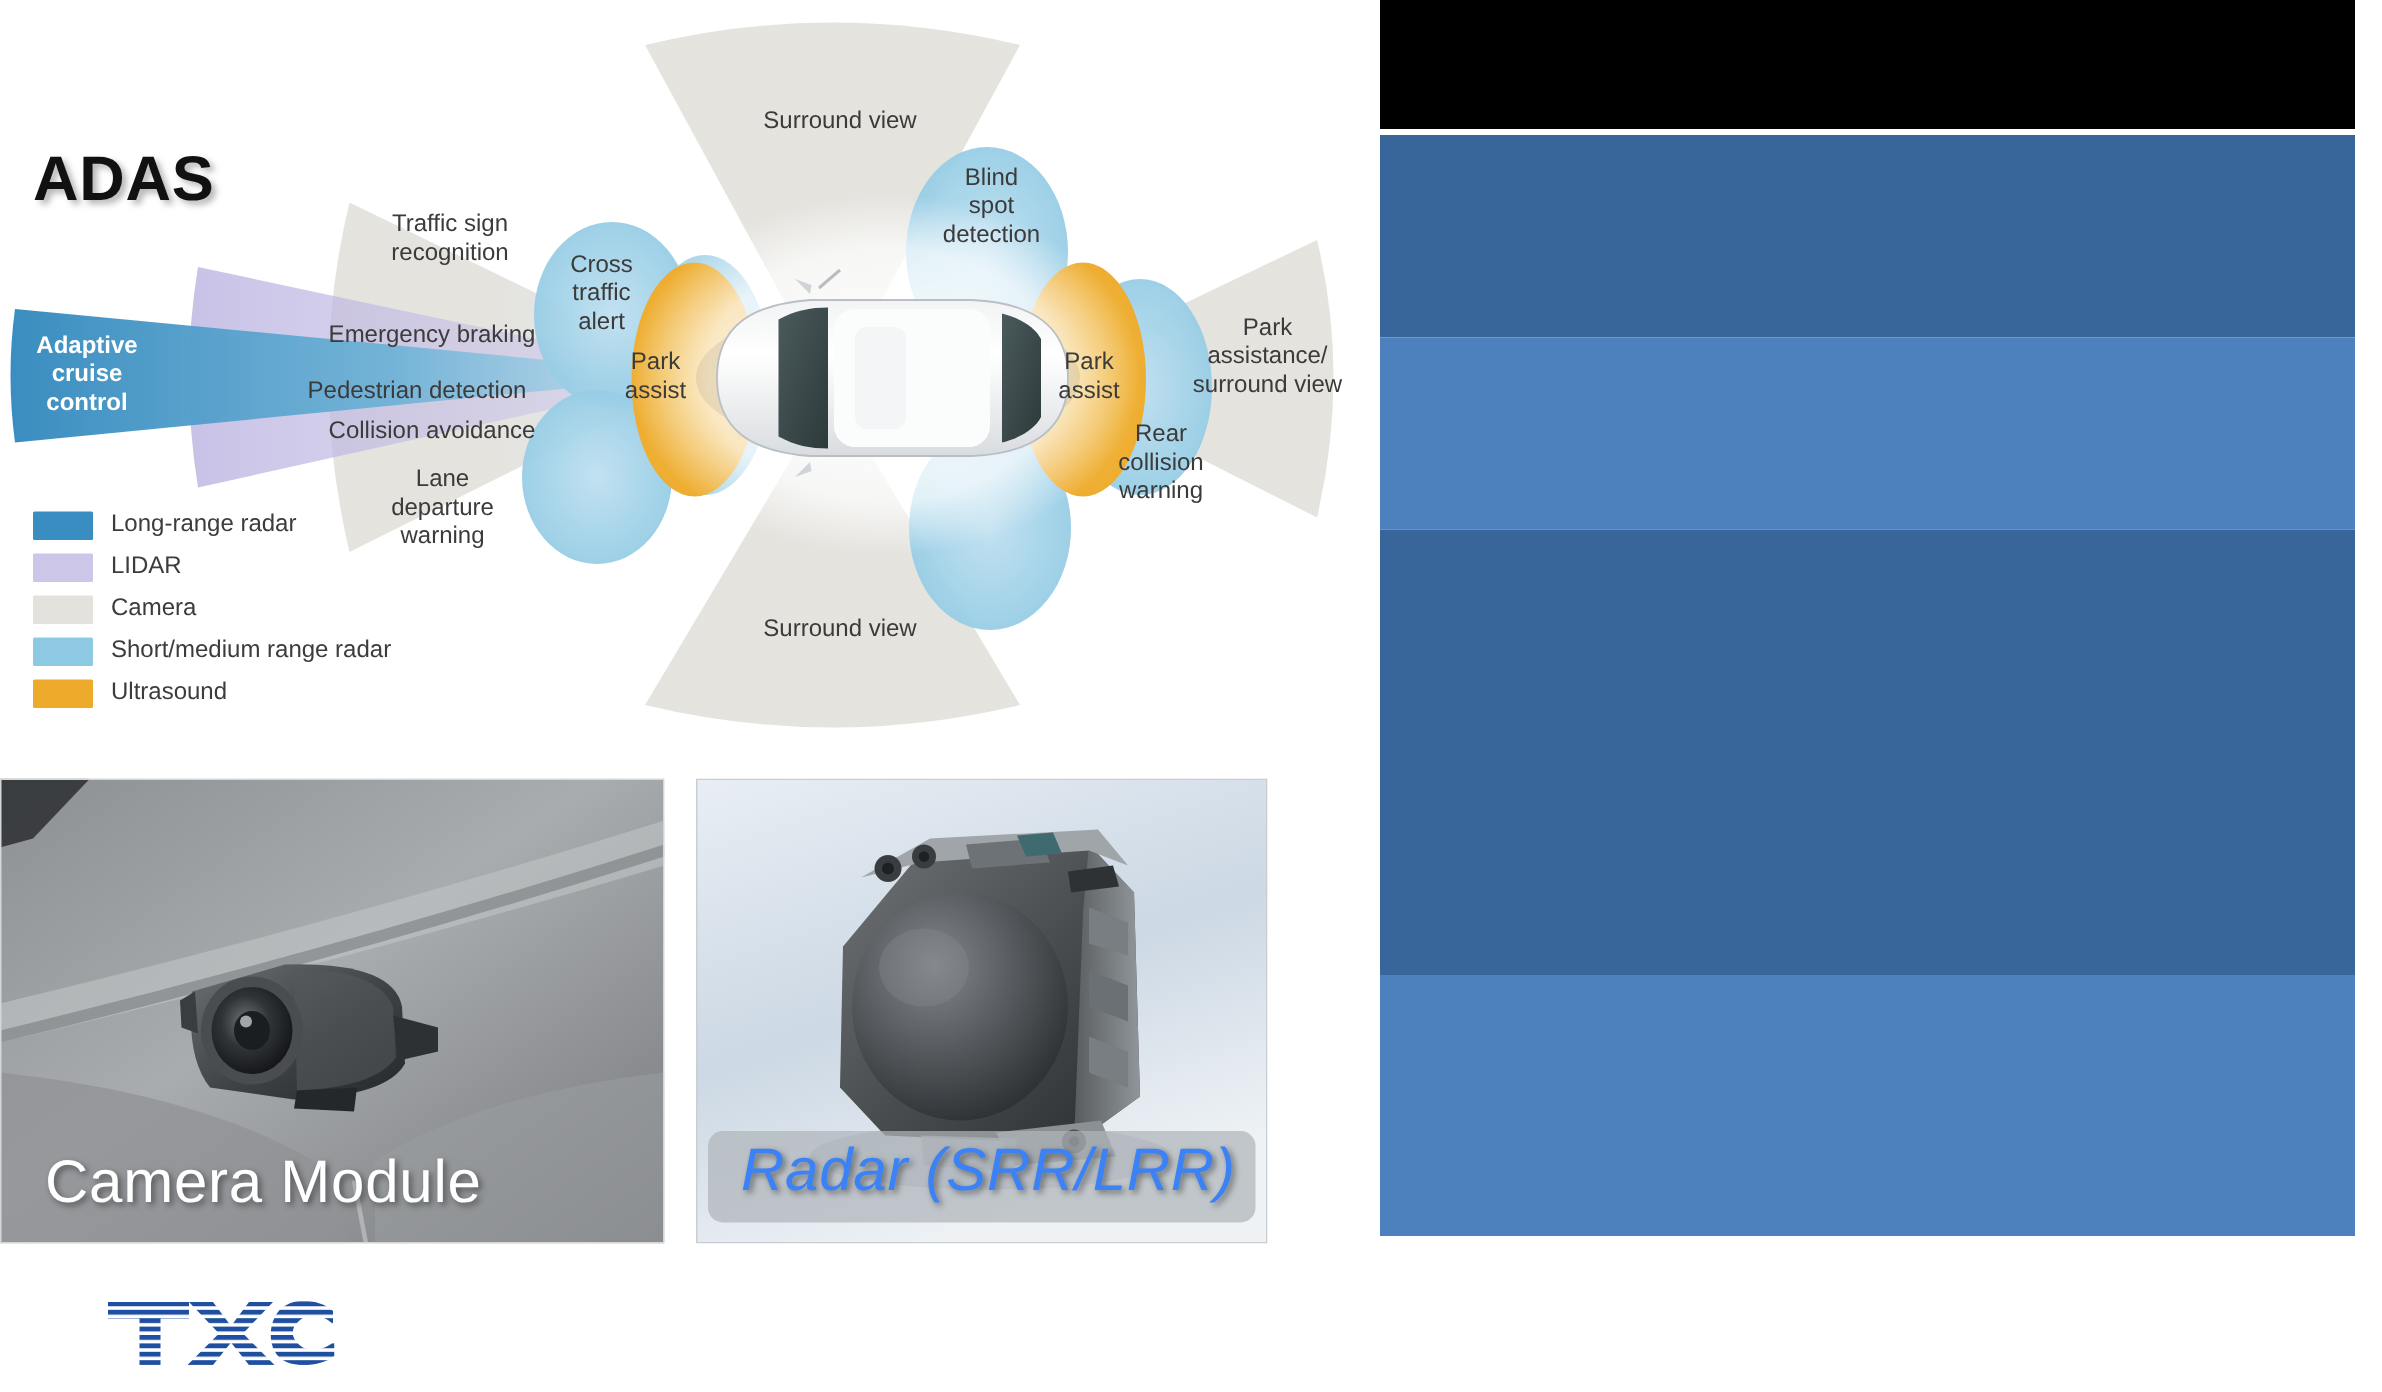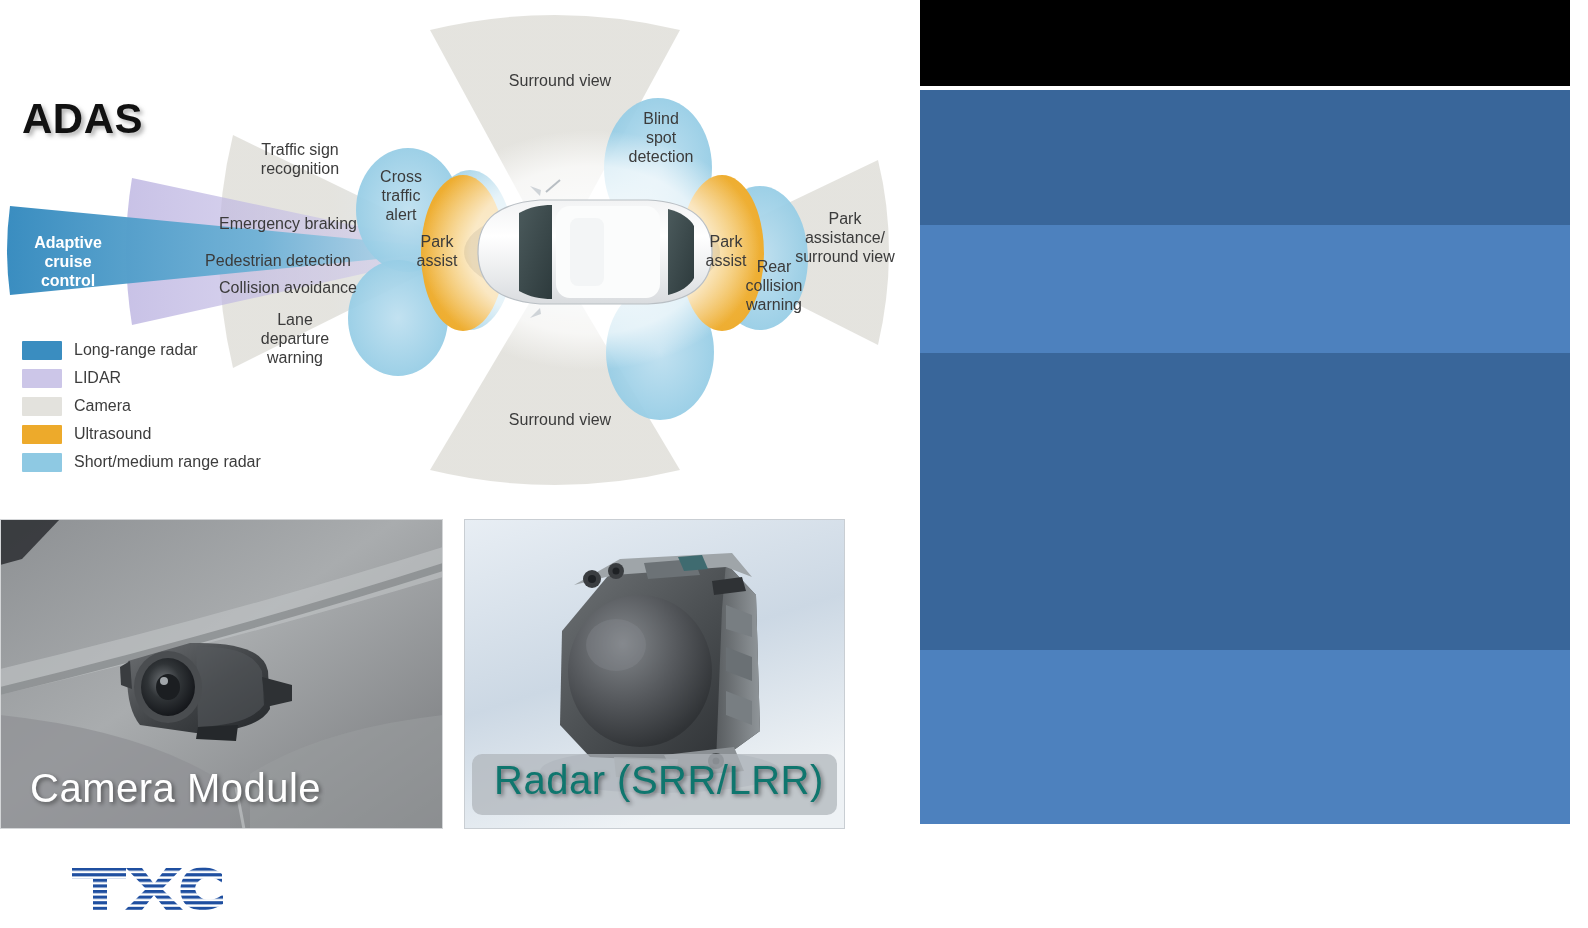--- a/index.html
+++ b/index.html
@@ -61,21 +61,22 @@
     color:#fff;font-size:40px;font-weight:normal;
     padding:6px 0 18px 30px;
     text-shadow:2px 2px 4px rgba(0,0,0,.45);
     letter-spacing:.5px;
   }
   #radar-card .cap{
     background:rgba(175,180,186,.72);
     bottom:14px;left:8px;right:8px;
     border-radius:10px;
     padding:4px 0 12px 22px;
-    color:#0f766e;
+    color:#3b82f6;
+    font-style:italic;
   }
 
   
   .rblock{position:absolute;left:920px;width:650px;}
   #rb-black{top:0px;height:86px;background:#000000;}
   #rb-1{top:90px;height:135px;background:#39669a;}
   #rb-2{top:225px;height:128px;background:#4d81be;}
   #rb-3{top:353px;height:297px;background:#39669a;}
   #rb-4{top:650px;height:174px;background:#4d81be;}
 
@@ -182,21 +183,21 @@
 
         <rect x="570" y="218" width="34" height="68" rx="8" fill="#eef0f1" opacity=".6"></rect>
 
         <path d="M540,196 L530,186 L541,190 Z" fill="#cfd4d8"></path>
         <path d="M540,308 L530,318 L541,314 Z" fill="#cfd4d8"></path>
 
         <path d="M546,192 L560,180" stroke="#b8bec3" stroke-width="2" fill="none"></path>
       </g>
     </svg>
 
-    <div class="dlabel white" style="left:22px;top:222px;width:92px;margin-top:12px;">Adaptive
+    <div class="dlabel white" style="left:12px;top:222px;width:92px;">Adaptive
 cruise
 control</div>
     <div class="dlabel" style="left:240px;top:141px;width:120px;">Traffic sign
 recognition</div>
     <div class="dlabel" style="left:370px;top:168px;width:62px;">Cross
 traffic
 alert</div>
     <div class="dlabel" style="left:208px;top:215px;width:160px;">Emergency braking</div>
     <div class="dlabel" style="left:195px;top:241px;width:166px;margin-top:11px;">Pedestrian detection</div>
     <div class="dlabel" style="left:207px;top:267px;width:162px;margin-top:12px;">Collision avoidance</div>
@@ -204,21 +205,21 @@
 departure
 warning</div>
     <div class="dlabel" style="left:408px;top:233px;width:58px;">Park
 assist</div>
     <div class="dlabel" style="left:490px;top:72px;width:140px;">Surround view</div>
     <div class="dlabel" style="left:617px;top:110px;width:88px;">Blind
 spot
 detection</div>
     <div class="dlabel" style="left:697px;top:233px;width:58px;">Park
 assist</div>
-    <div class="dlabel" style="left:735px;top:258px;width:78px;text-align:center;">Rear
+    <div class="dlabel" style="left:735px;top:281px;width:78px;text-align:center;">Rear
 collision
 warning</div>
     <div class="dlabel" style="left:790px;top:210px;width:110px;">Park
 assistance/
 surround view</div>
     <div class="dlabel" style="left:490px;top:411px;width:140px;">Surround view</div>
   </div>
 
   <div id="adas-legend">
     <div class="legend-row">
@@ -227,26 +228,26 @@
     </div>
     <div class="legend-row">
       <span class="legend-sw" style="background:#ccc6e8;"></span>
       <span class="legend-lb">LIDAR</span>
     </div>
     <div class="legend-row">
       <span class="legend-sw" style="background:#e3e2dd;"></span>
       <span class="legend-lb">Camera</span>
     </div>
     <div class="legend-row">
+      <span class="legend-sw" style="background:#8ec9e3;"></span>
+      <span class="legend-lb">Short/medium range radar</span>
+    </div>
+    <div class="legend-row">
       <span class="legend-sw" style="background:#edaa2b;"></span>
       <span class="legend-lb">Ultrasound</span>
-    </div>
-    <div class="legend-row">
-      <span class="legend-sw" style="background:#8ec9e3;"></span>
-      <span class="legend-lb">Short/medium range radar</span>
     </div>
   </div>
 
   <div class="photo-card" id="camera-card">
     <svg viewBox="0 0 443 310" width="443" height="310">
       <defs>
         <linearGradient id="pillarG" x1="0" y1="0" x2="1" y2="1">
           <stop offset="0%" stop-color="#8d9093"></stop>
           <stop offset="45%" stop-color="#a9acae"></stop>
           <stop offset="100%" stop-color="#77797c"></stop>

